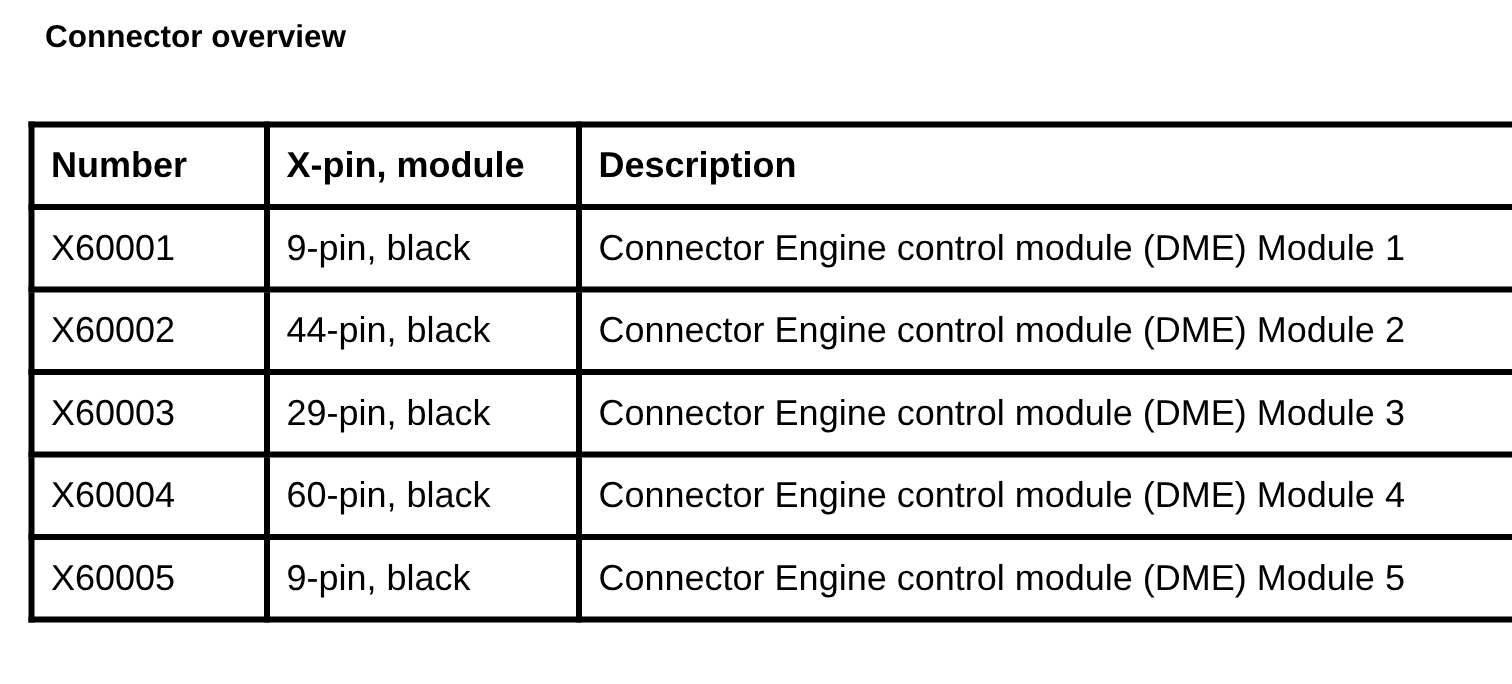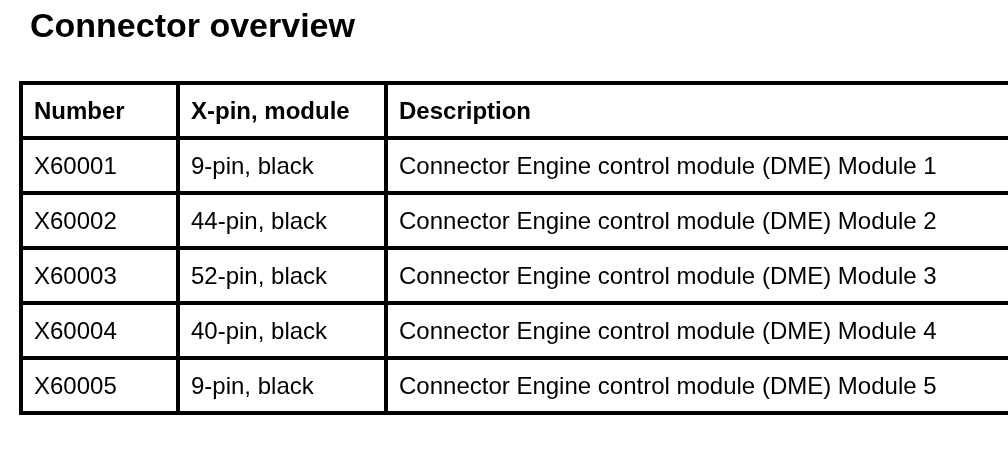--- a/index.html
+++ b/index.html
@@ -19,21 +19,21 @@
   #page {
     position: relative;
     width: 1008px;
     height: 456px;
     background: #ffffff;
   }
   .page-title {
     position: absolute;
     left: 30px;
     top: 8px;
-    font-size: 34px;
+    font-size: 21px;
     font-weight: bold;
     line-height: 34px;
     letter-spacing: 0px;
     white-space: nowrap;
     color: #000000;
   }
   .table-wrap {
     position: absolute;
     left: 19px;
     top: 81px;
@@ -91,26 +91,26 @@
           <td class="col-xpin">9-pin, black</td>
           <td class="col-desc">Connector Engine control module (DME) Module 1</td>
         </tr>
         <tr>
           <td class="col-number">X60002</td>
           <td class="col-xpin">44-pin, black</td>
           <td class="col-desc">Connector Engine control module (DME) Module 2</td>
         </tr>
         <tr>
           <td class="col-number">X60003</td>
-          <td class="col-xpin">52-pin, black</td>
+          <td class="col-xpin">29-pin, black</td>
           <td class="col-desc">Connector Engine control module (DME) Module 3</td>
         </tr>
         <tr>
           <td class="col-number">X60004</td>
-          <td class="col-xpin">40-pin, black</td>
+          <td class="col-xpin">60-pin, black</td>
           <td class="col-desc">Connector Engine control module (DME) Module 4</td>
         </tr>
         <tr>
           <td class="col-number">X60005</td>
           <td class="col-xpin">9-pin, black</td>
           <td class="col-desc">Connector Engine control module (DME) Module 5</td>
         </tr>
       </tbody>
     </table>
   </div>

